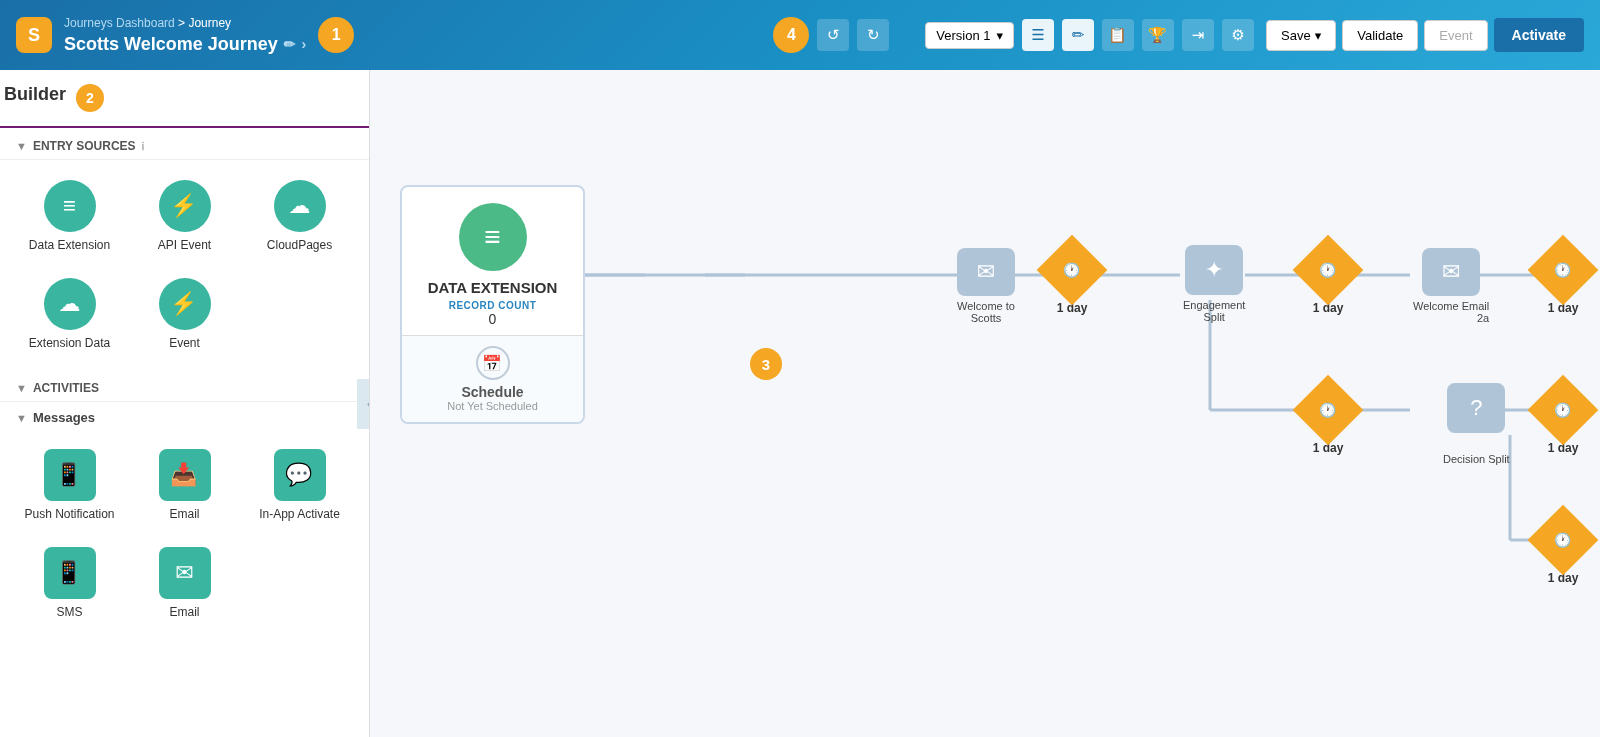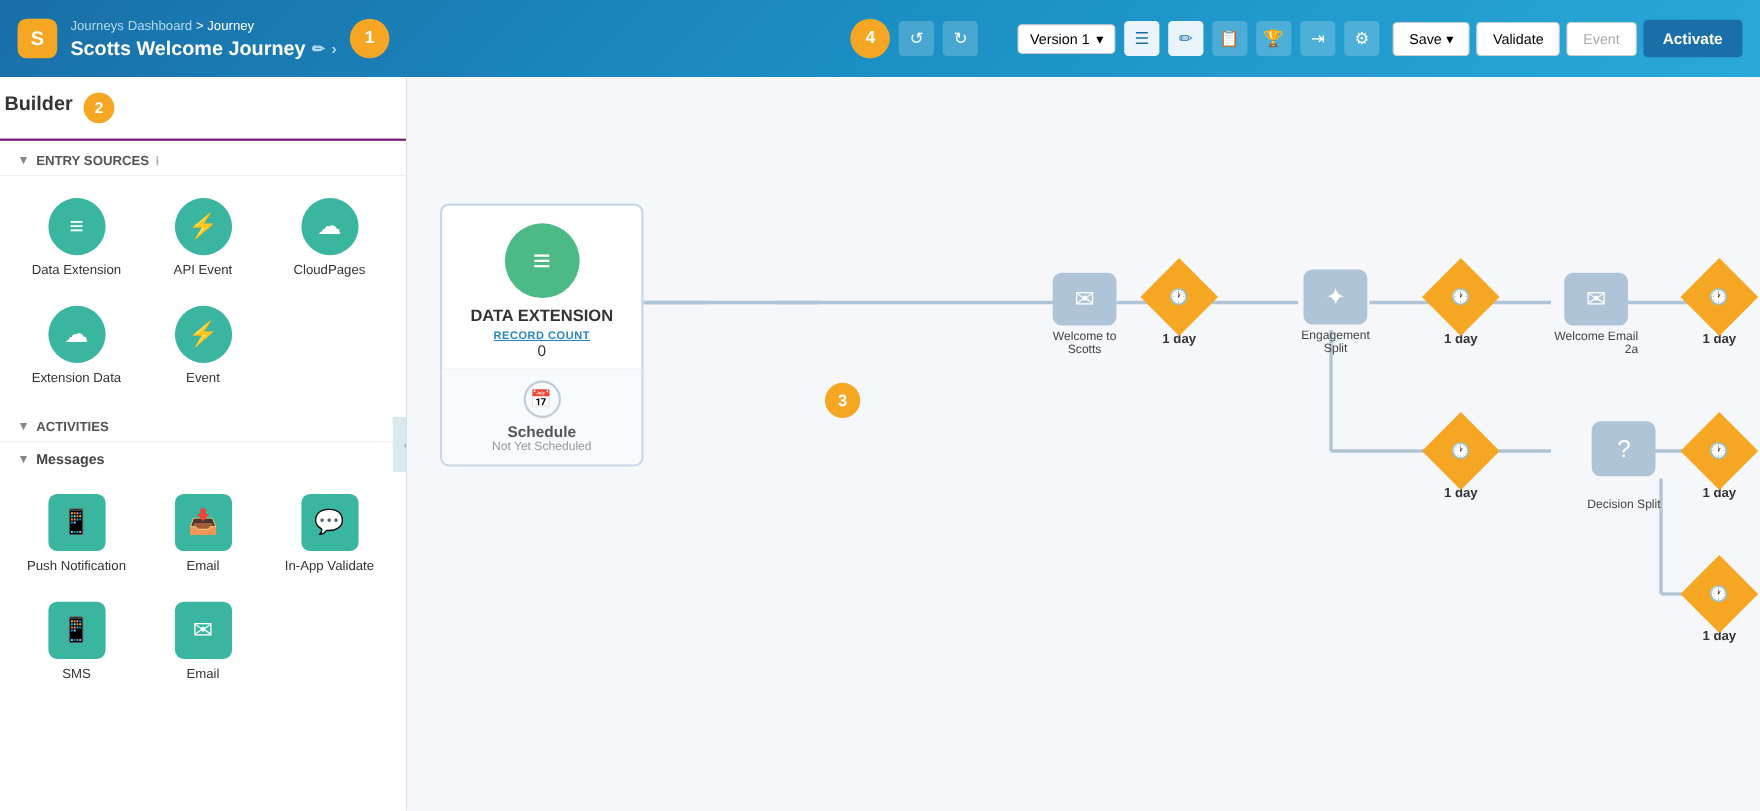--- a/index.html
+++ b/index.html
@@ -254,21 +254,21 @@
       <div class="item-card">
         <div class="item-icon-teal">📱</div>
         <span class="item-label">Push Notification</span>
       </div>
       <div class="item-card">
         <div class="item-icon-teal">📥</div>
         <span class="item-label">Email</span>
       </div>
       <div class="item-card">
         <div class="item-icon-teal">💬</div>
-        <span class="item-label">In-App Validate</span>
+        <span class="item-label">In-App Activate</span>
       </div>
       <div class="item-card">
         <div class="item-icon-teal">📱</div>
         <span class="item-label">SMS</span>
       </div>
       <div class="item-card">
         <div class="item-icon-teal">✉</div>
         <span class="item-label">Email</span>
       </div>
     </div>
@@ -314,21 +314,21 @@
 
         <line x1="1195" y1="450" x2="1275" y2="450" stroke="#b0c4d8" stroke-width="3"></line>
 
         <line x1="1335" y1="450" x2="1410" y2="450" stroke="#b0c4d8" stroke-width="3"></line>
       </svg>
 
       <div style="position:absolute;left:10px;top:95px;width:185px;border:2px solid #c8d8e8;border-radius:8px;background:white;">
         <div style="padding:16px 10px 8px;text-align:center;">
           <div style="width:68px;height:68px;border-radius:50%;background:#4cba87;display:flex;align-items:center;justify-content:center;margin:0 auto 8px;color:white;font-size:28px;">≡</div>
           <div style="font-size:15px;font-weight:bold;color:#333;">DATA EXTENSION</div>
-          <div style="font-size:10px;color:#2a86c0;font-weight:bold;text-transform:uppercase;letter-spacing:0.5px;margin-top:4px;text-decoration:underline;">RECORD COUNT</div>
+          <div style="font-size:10px;color:#2a86c0;font-weight:bold;text-transform:uppercase;letter-spacing:0.5px;margin-top:4px;">RECORD COUNT</div>
           <div style="font-size:14px;color:#333;">0</div>
         </div>
         <div style="border-top:1px solid #ddd;padding:10px;background:#f8fbfd;border-radius:0 0 6px 6px;text-align:center;">
           <div style="width:34px;height:34px;border:2px solid #c0ccd8;border-radius:50%;display:flex;align-items:center;justify-content:center;margin:0 auto 4px;color:#7a9db8;font-size:16px;">📅</div>
           <div style="font-size:14px;color:#555;font-weight:bold;">Schedule</div>
           <div style="font-size:11px;color:#999;">Not Yet Scheduled</div>
         </div>
       </div>
 
       <div style="position:absolute;left:360px;top:258px;width:32px;height:32px;border-radius:50%;background:#f5a623;color:white;display:flex;align-items:center;justify-content:center;font-weight:bold;font-size:15px;z-index:10;">3</div>

